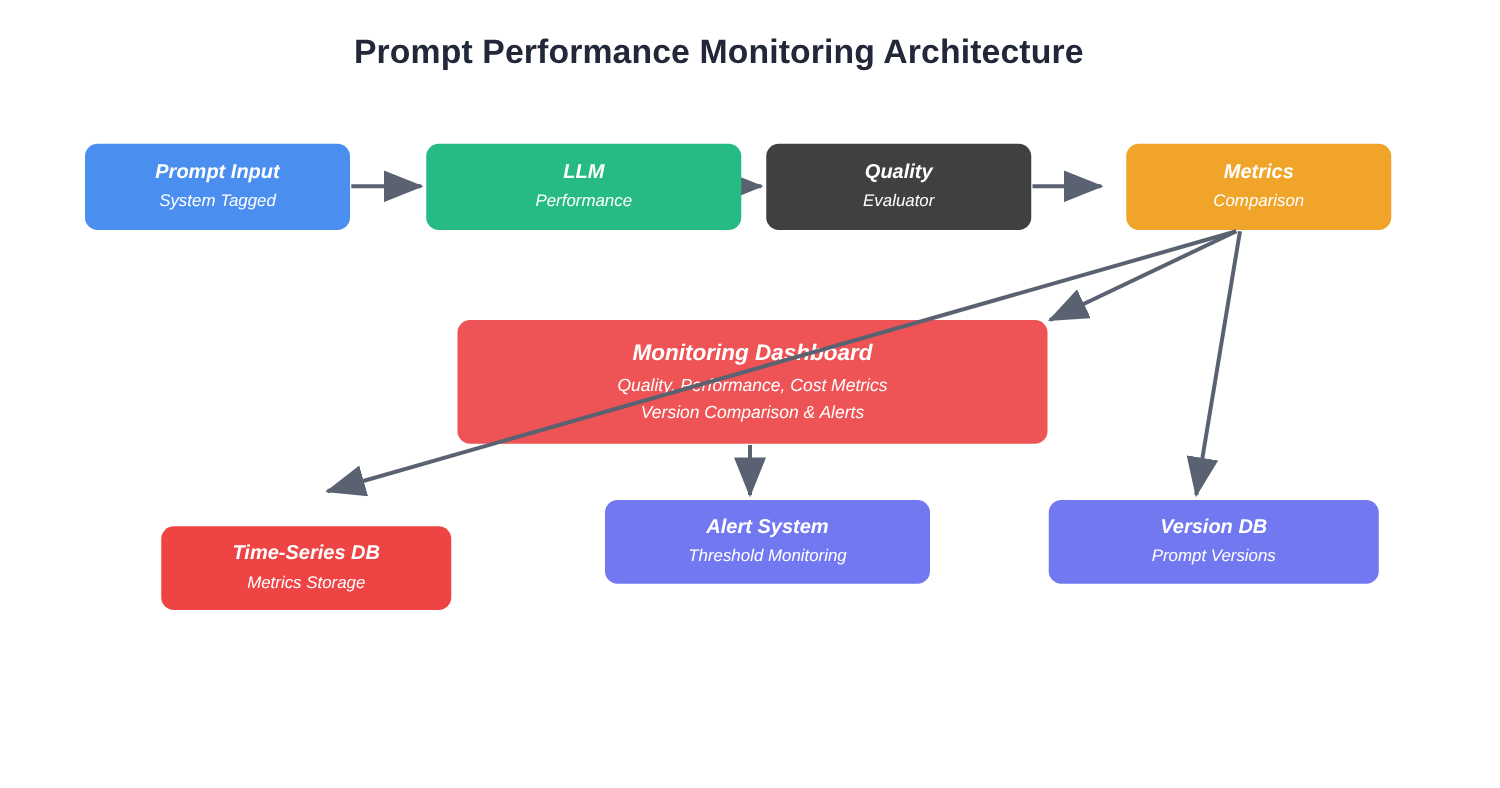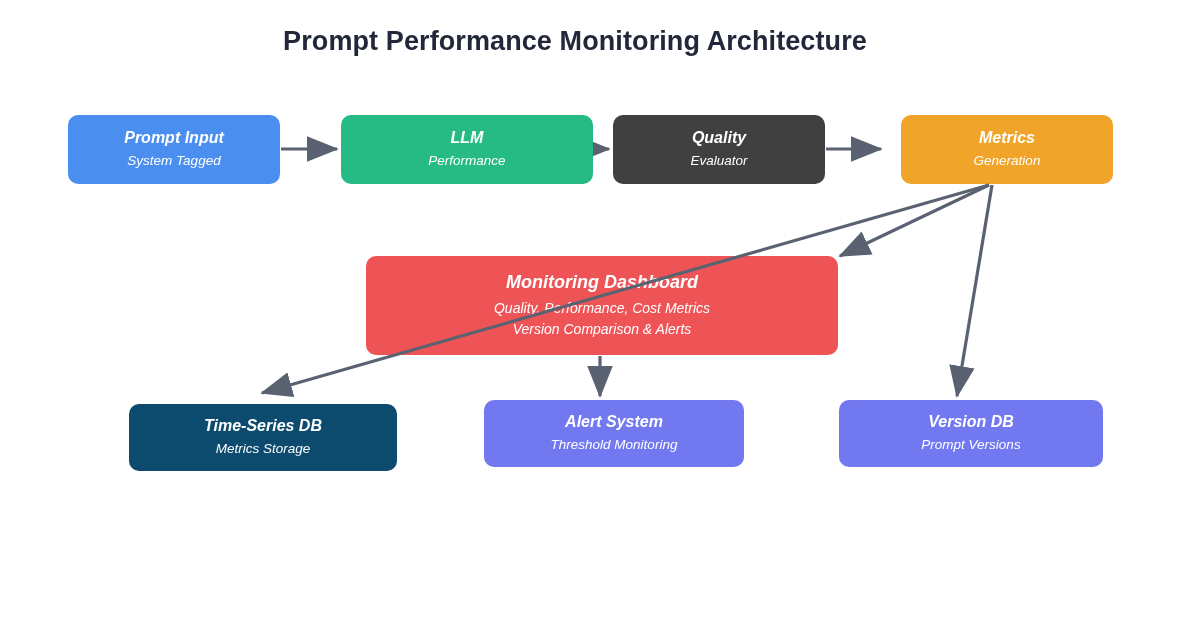--- a/index.html
+++ b/index.html
@@ -103,30 +103,30 @@
     <div class="n-sub">Performance</div>
   </div>
 
   <div class="node" style="left:613px; top:115px; width:212px; height:69px; background:#404040;">
     <div class="n-title">Quality</div>
     <div class="n-sub">Evaluator</div>
   </div>
 
   <div class="node" style="left:885px; top:115px; width:212px; height:69px; background:#f0a429;margin-left:16px;">
     <div class="n-title">Metrics</div>
-    <div class="n-sub">Generation</div>
+    <div class="n-sub">Comparison</div>
   </div>
 
   <div class="node big" style="left:366px; top:256px; width:472px; height:99px; background:#ee5355;">
     <div class="n-title">Monitoring Dashboard</div>
     <div class="n-sub">Quality, Performance, Cost Metrics</div>
     <div class="n-sub">Version Comparison &amp; Alerts</div>
   </div>
 
-  <div class="node" style="left:129px; top:404px; width:268px; height:67px; background:#0c4a6e;">
+  <div class="node" style="left:129px; top:421px; width:232px; height:67px; background:#ef4444;">
     <div class="n-title">Time-Series DB</div>
     <div class="n-sub">Metrics Storage</div>
   </div>
 
   <div class="node" style="left:484px; top:400px; width:260px; height:67px; background:#7178f0;">
     <div class="n-title">Alert System</div>
     <div class="n-sub">Threshold Monitoring</div>
   </div>
 
   <div class="node" style="left:839px; top:400px; width:264px; height:67px; background:#7178f0;">

